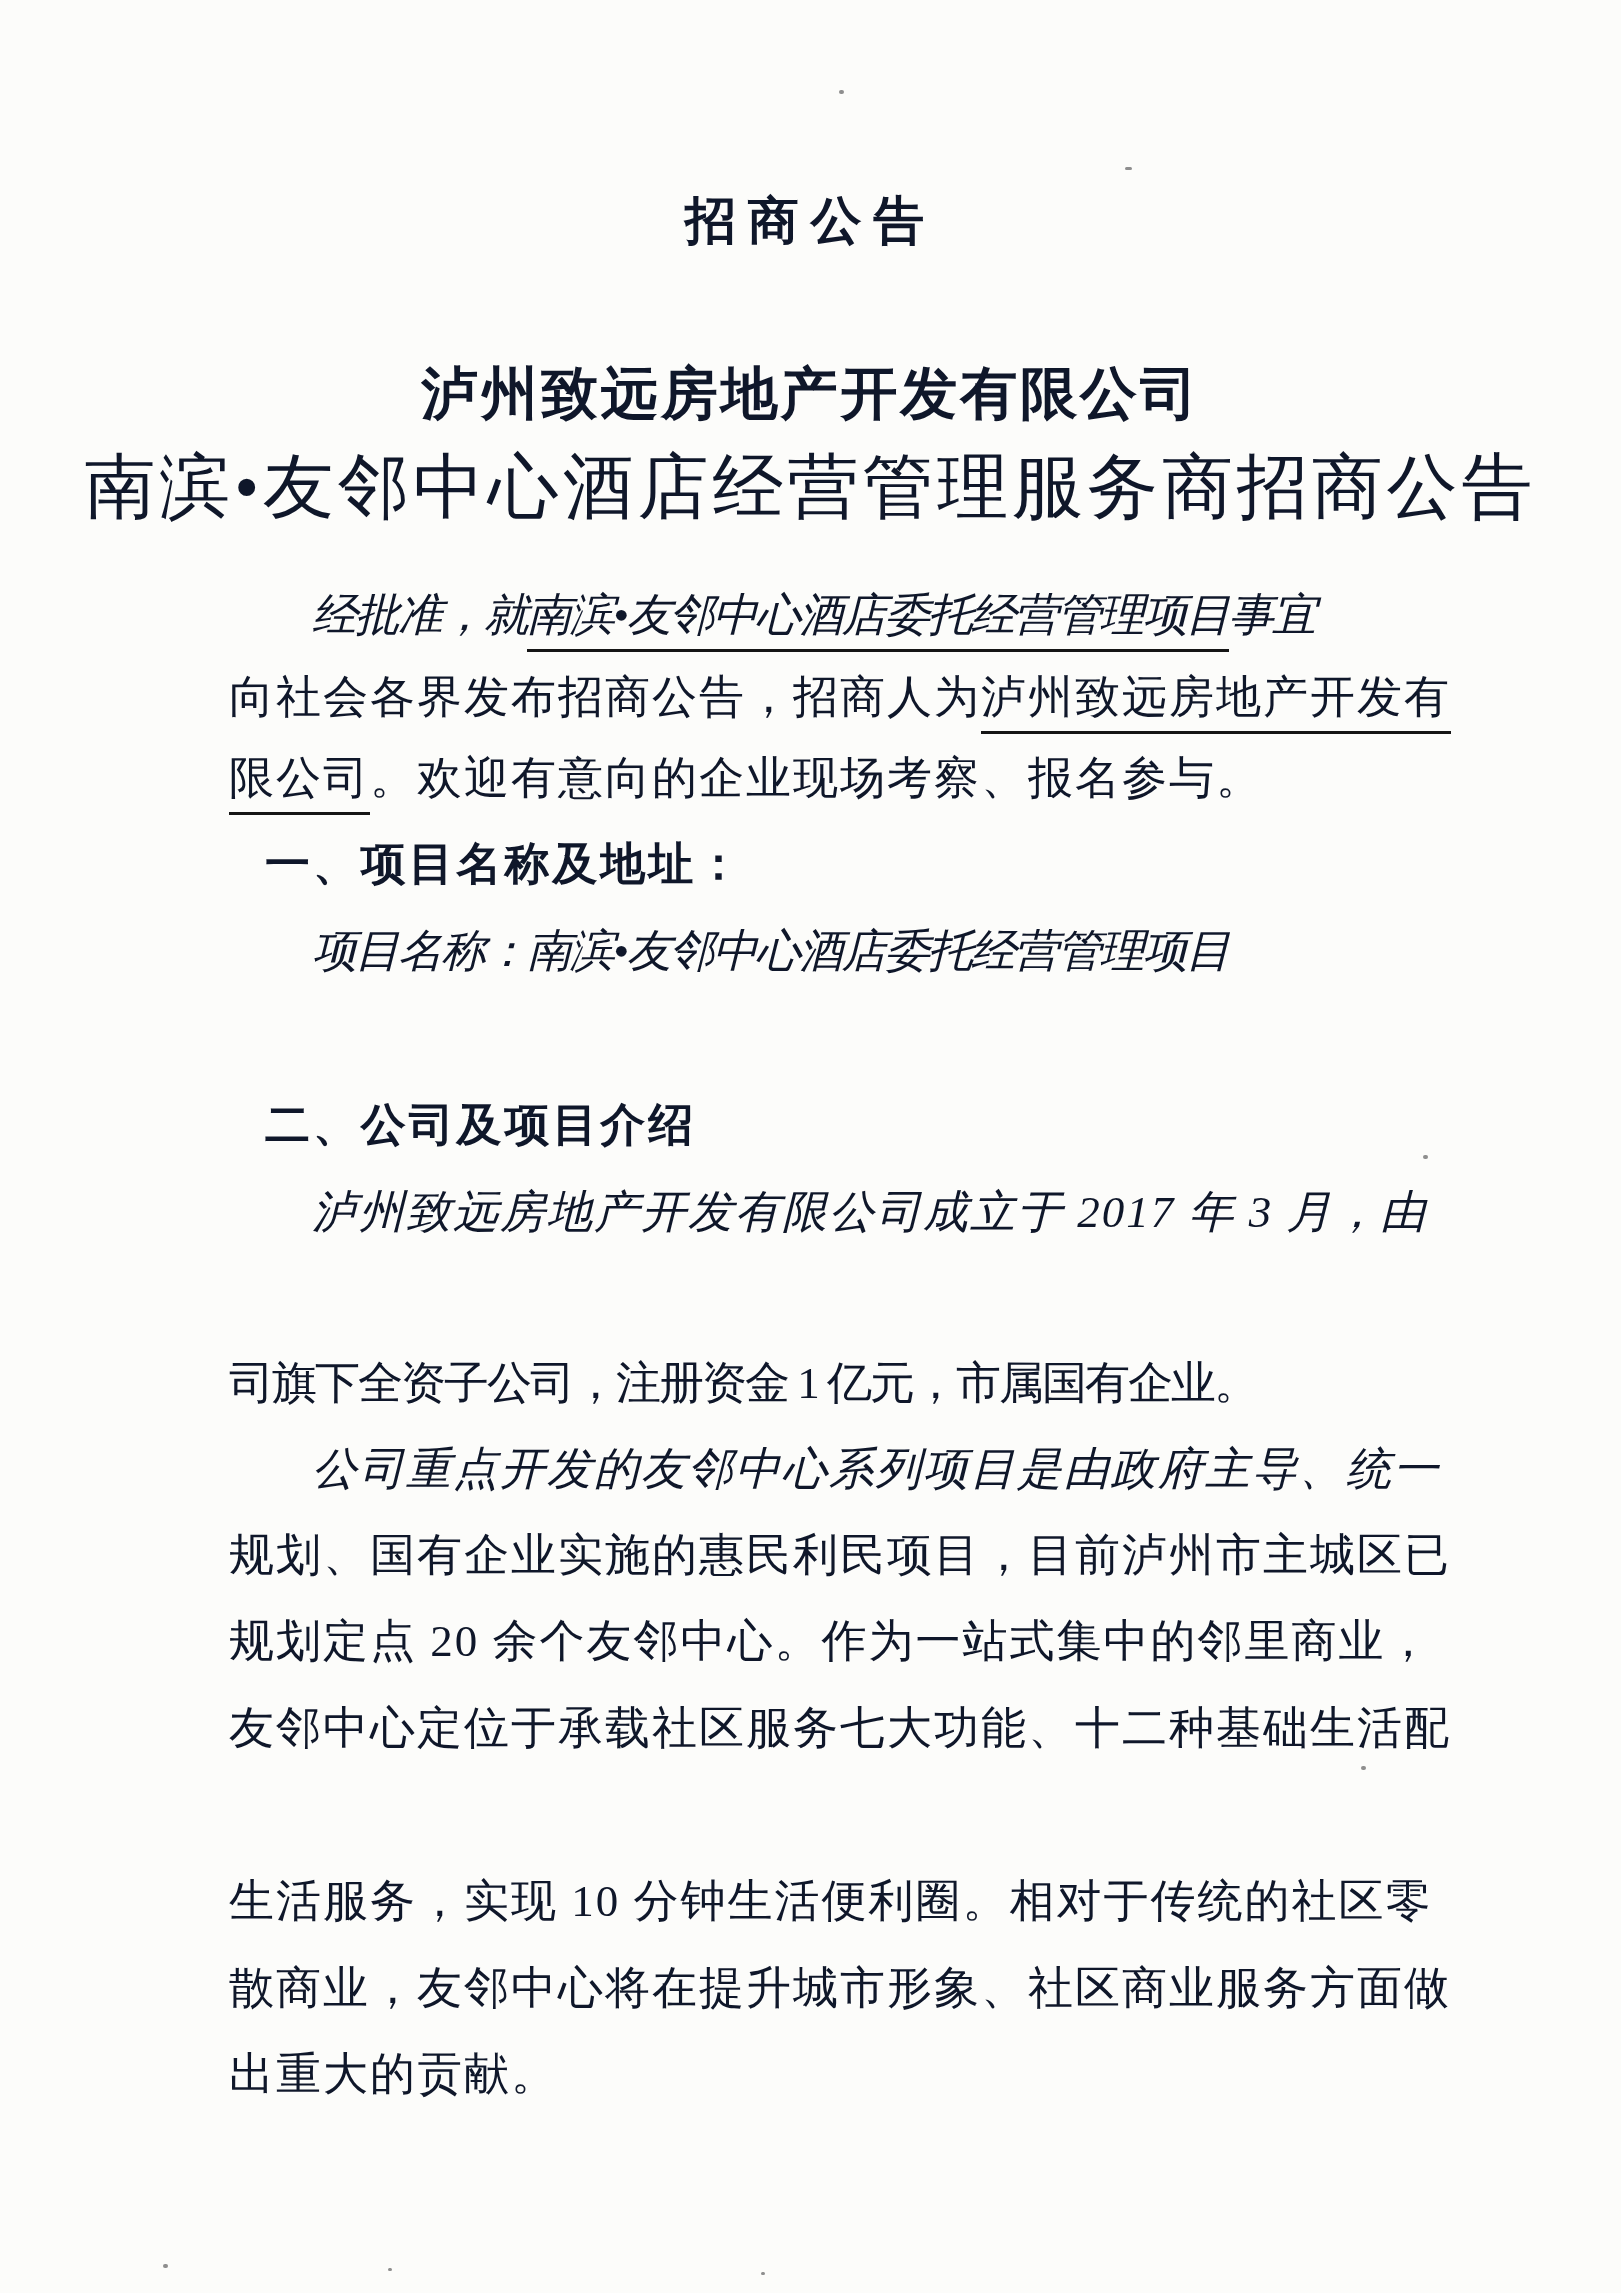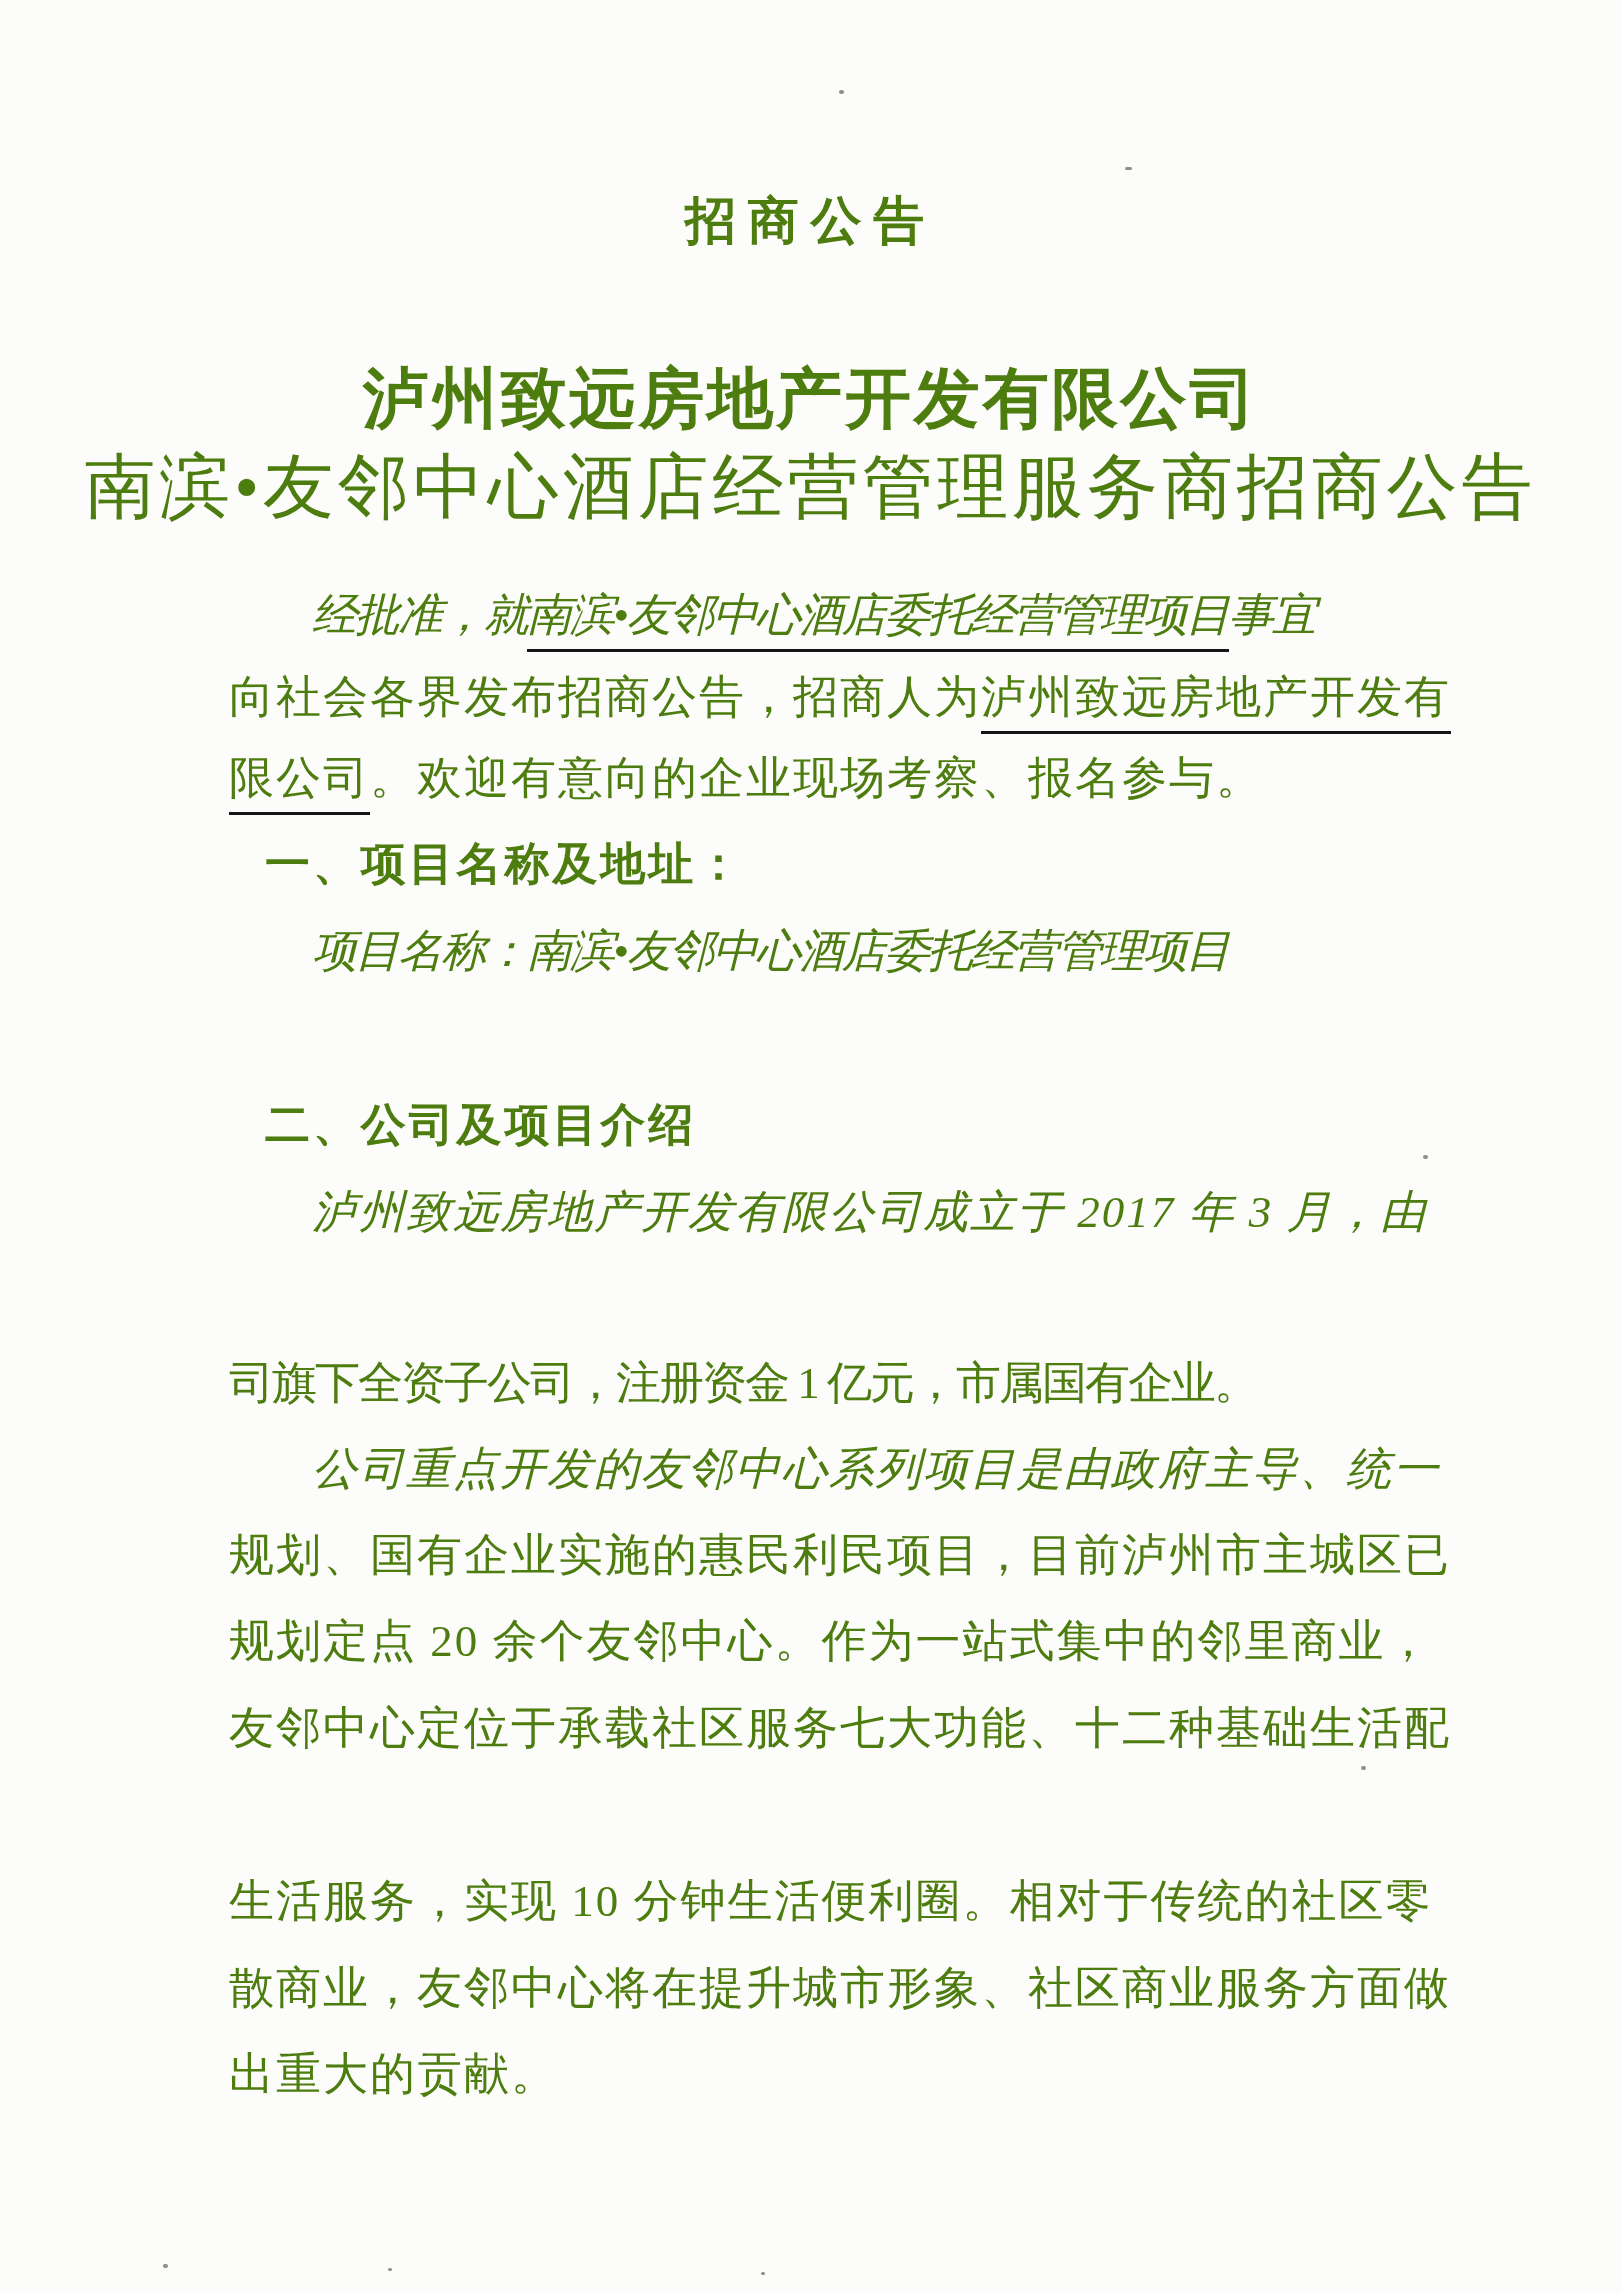--- a/index.html
+++ b/index.html
@@ -12,25 +12,25 @@
     font-family:"Liberation Serif","DejaVu Serif",serif;
     color:#151515;
     -webkit-font-smoothing:antialiased;
   }
   .line{
     position:absolute;
     white-space:nowrap;
     font-size:45px;
     line-height:1.15;
     letter-spacing:2px;
-    color:#4d7c0f;
+    color:#0f172a;
   }
   .centered{left:0;right:0;text-align:center;}
   .doc-title{top:192px;font-size:51px;font-weight:700;letter-spacing:11.8px;}
-  .head1{top:361px;font-size:66px;font-weight:700;letter-spacing:2.9px;}
+  .head1{top:361px;font-size:57px;font-weight:700;letter-spacing:2.9px;}
   .head2{top:447px;font-size:71px;font-weight:400;letter-spacing:3.9px;}
   .body-left{left:229px;}
   .indent{left:312px;font-style:italic;}
   .sec-head{left:265px;font-weight:700;letter-spacing:2.9px;}
   .tight{letter-spacing:-2px;}
   .u{border-bottom:3.9px solid #151515;padding-bottom:8.8px;}
   .speck{
     position:absolute;width:4.9px;height:3.9px;border-radius:2px;
     background:#6a6a6a;opacity:.75;
   }

